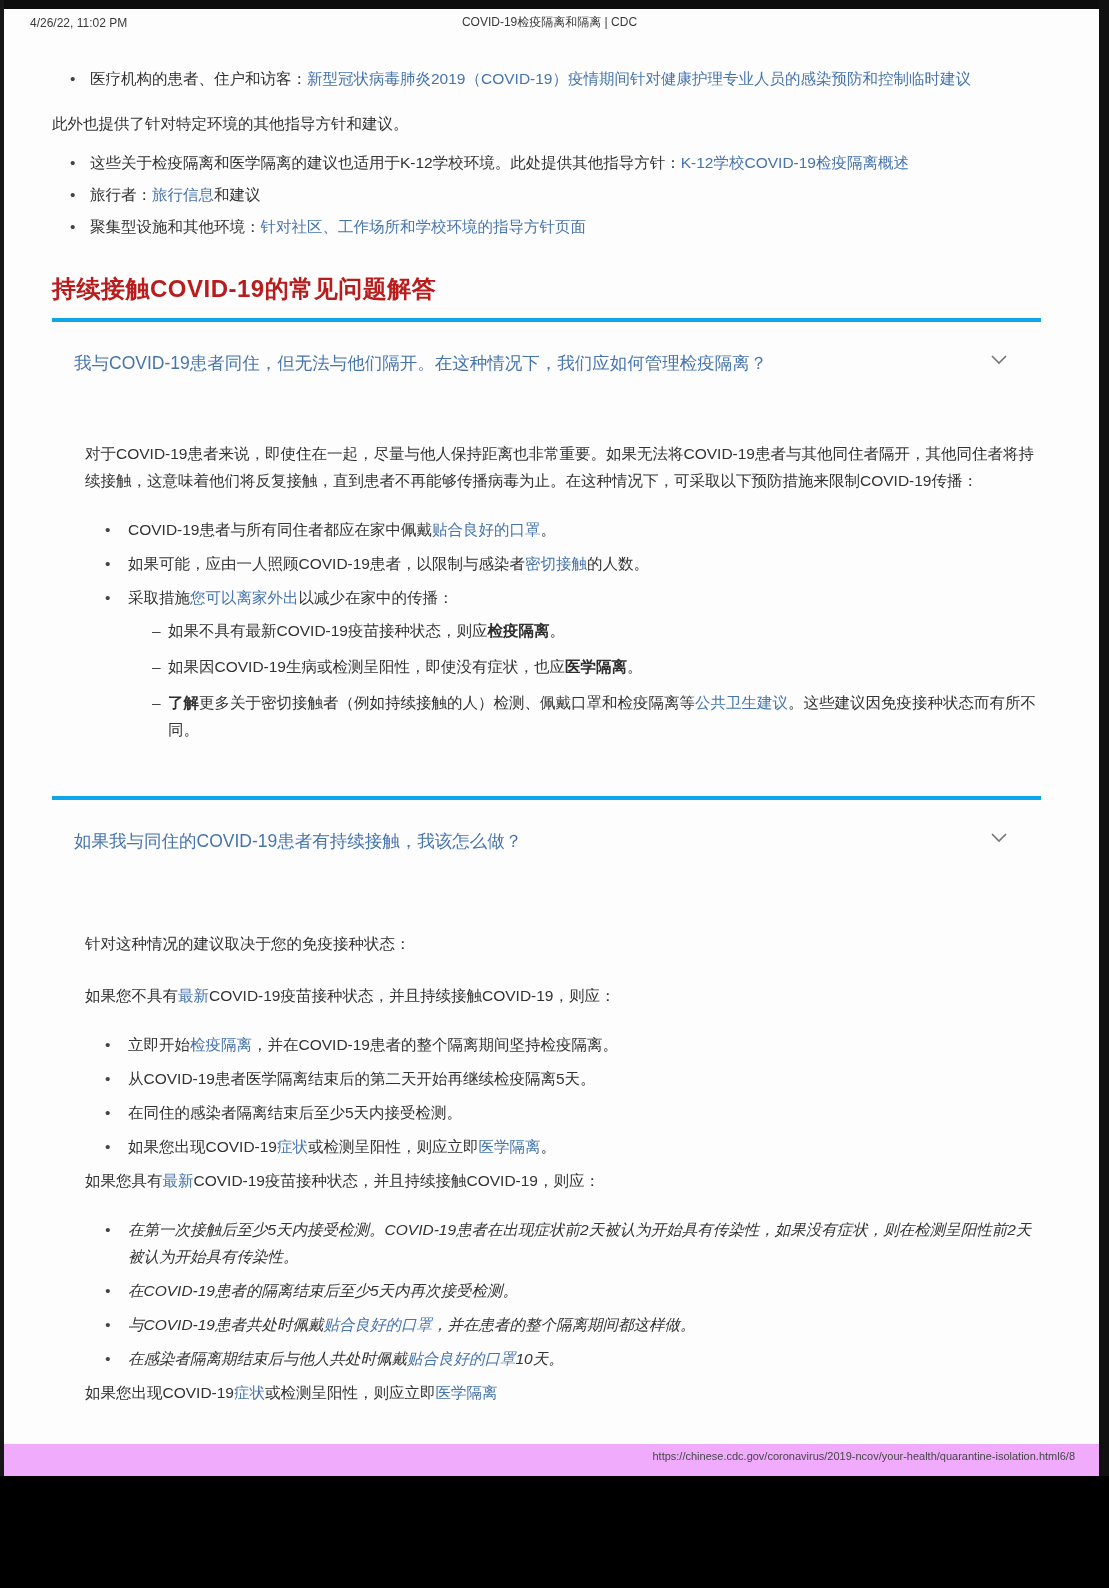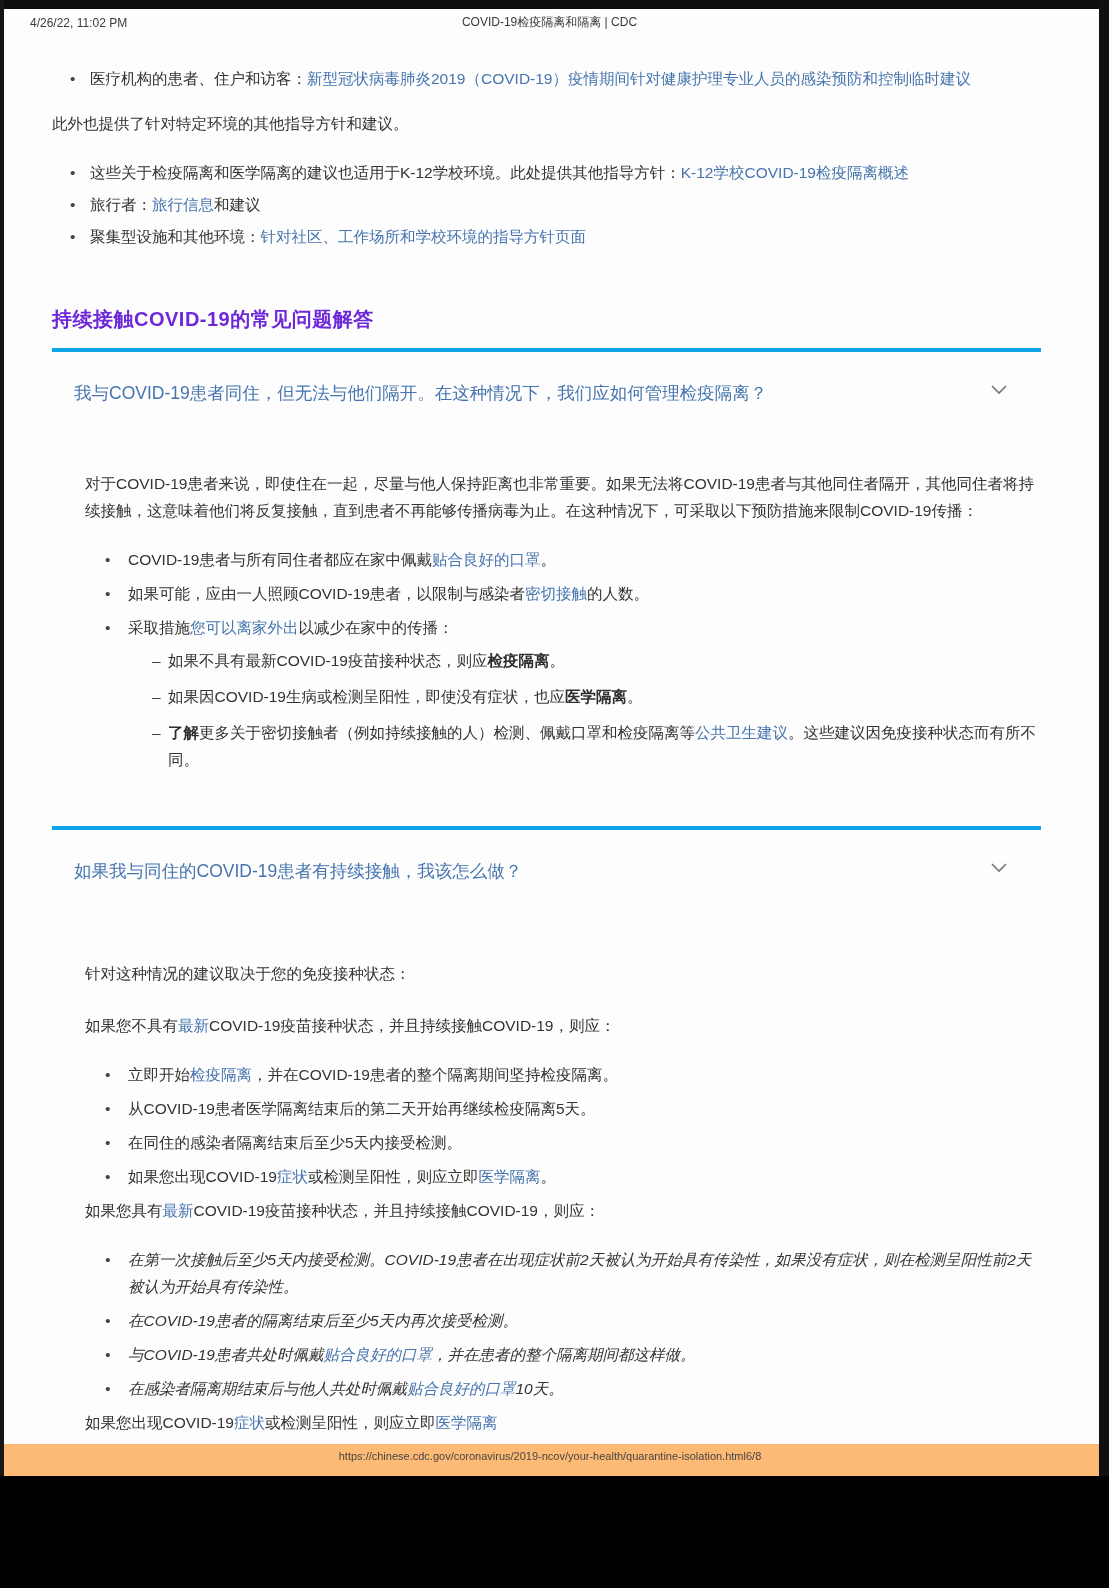--- a/index.html
+++ b/index.html
@@ -22,25 +22,25 @@
 
   a.link, .seg-link { color:#4674ae; text-decoration:none; cursor:pointer; }
   strong, .seg-bold { font-weight:700; color:#2e2e2e; }
 
   ul.bullets { list-style:none; padding-left:38px; }
   ul.bullets > li { position:relative; margin-bottom:5px; }
   ul.bullets > li::before { content:"•"; position:absolute; left:-20px; top:0; color:#444; }
 
   .top-list { margin-top:34px; }
   .intro-p  { margin-top:18px; }
-  .intro-list { margin-top:22px; }
+  .intro-list { margin-top:12px; }
   .intro-list > li { margin-bottom:5px; }
 
-  h1.section-heading { margin-top:48px; font-size:20px; line-height:42px; font-weight:600;
-                       color:#6d28d9; letter-spacing:.5px; }
+  h1.section-heading { margin-top:28px; font-size:24px; line-height:42px; font-weight:600;
+                       color:#b91c1c; letter-spacing:.5px; }
 
   .accordion { margin-top:8px; }
   .accordion-item { border-top:4px solid #0ea5e9; }
   .accordion-header { display:flex; justify-content:space-between; align-items:center;
                       padding:25px 30px 25px 22px; cursor:pointer; }
   .question { color:#4674ae; font-size:17.5px; line-height:24px; }
   .chev { flex:0 0 auto; margin-left:20px; }
 
   .accordion-body { padding:36px 0 44px 33px; }
   .accordion-body ul.bullets { padding-left:43px; margin-top:22px; }
@@ -52,22 +52,22 @@
   ul.dashes > li::before { content:"–"; position:absolute; left:-16px; top:0; color:#444; }
 
   .faq2-p1 { margin-top:12px; }
   .faq2-p2 { margin-top:25px; }
   .faq2-list1 { margin-top:30px; }
   .faq2-p3 { }
   .faq2-list2 { margin-top:28px; }
   .faq2-list2 > li { margin-bottom:6px;font-style:italic; }
   .faq2-p4 { margin-top:2px; }
 
-  .print-footer { position:absolute; left:0; right:0; bottom:0; height:32px; background:#fdba74;
-                  display:flex; justify-content:center; align-items:center;
+  .print-footer { position:absolute; left:0; right:0; bottom:0; height:32px; background:#f0abfc;
+                  display:flex; justify-content:flex-end; align-items:center;
                   padding:0 34px 8px 25px; font-size:11px; color:#464646; z-index:4; }
 </style>
 </head>
 <body>
 
 <div class="page">
   <div class="edge-top"></div>
   <div class="edge-left"></div>
   <div class="edge-right"></div>
 

